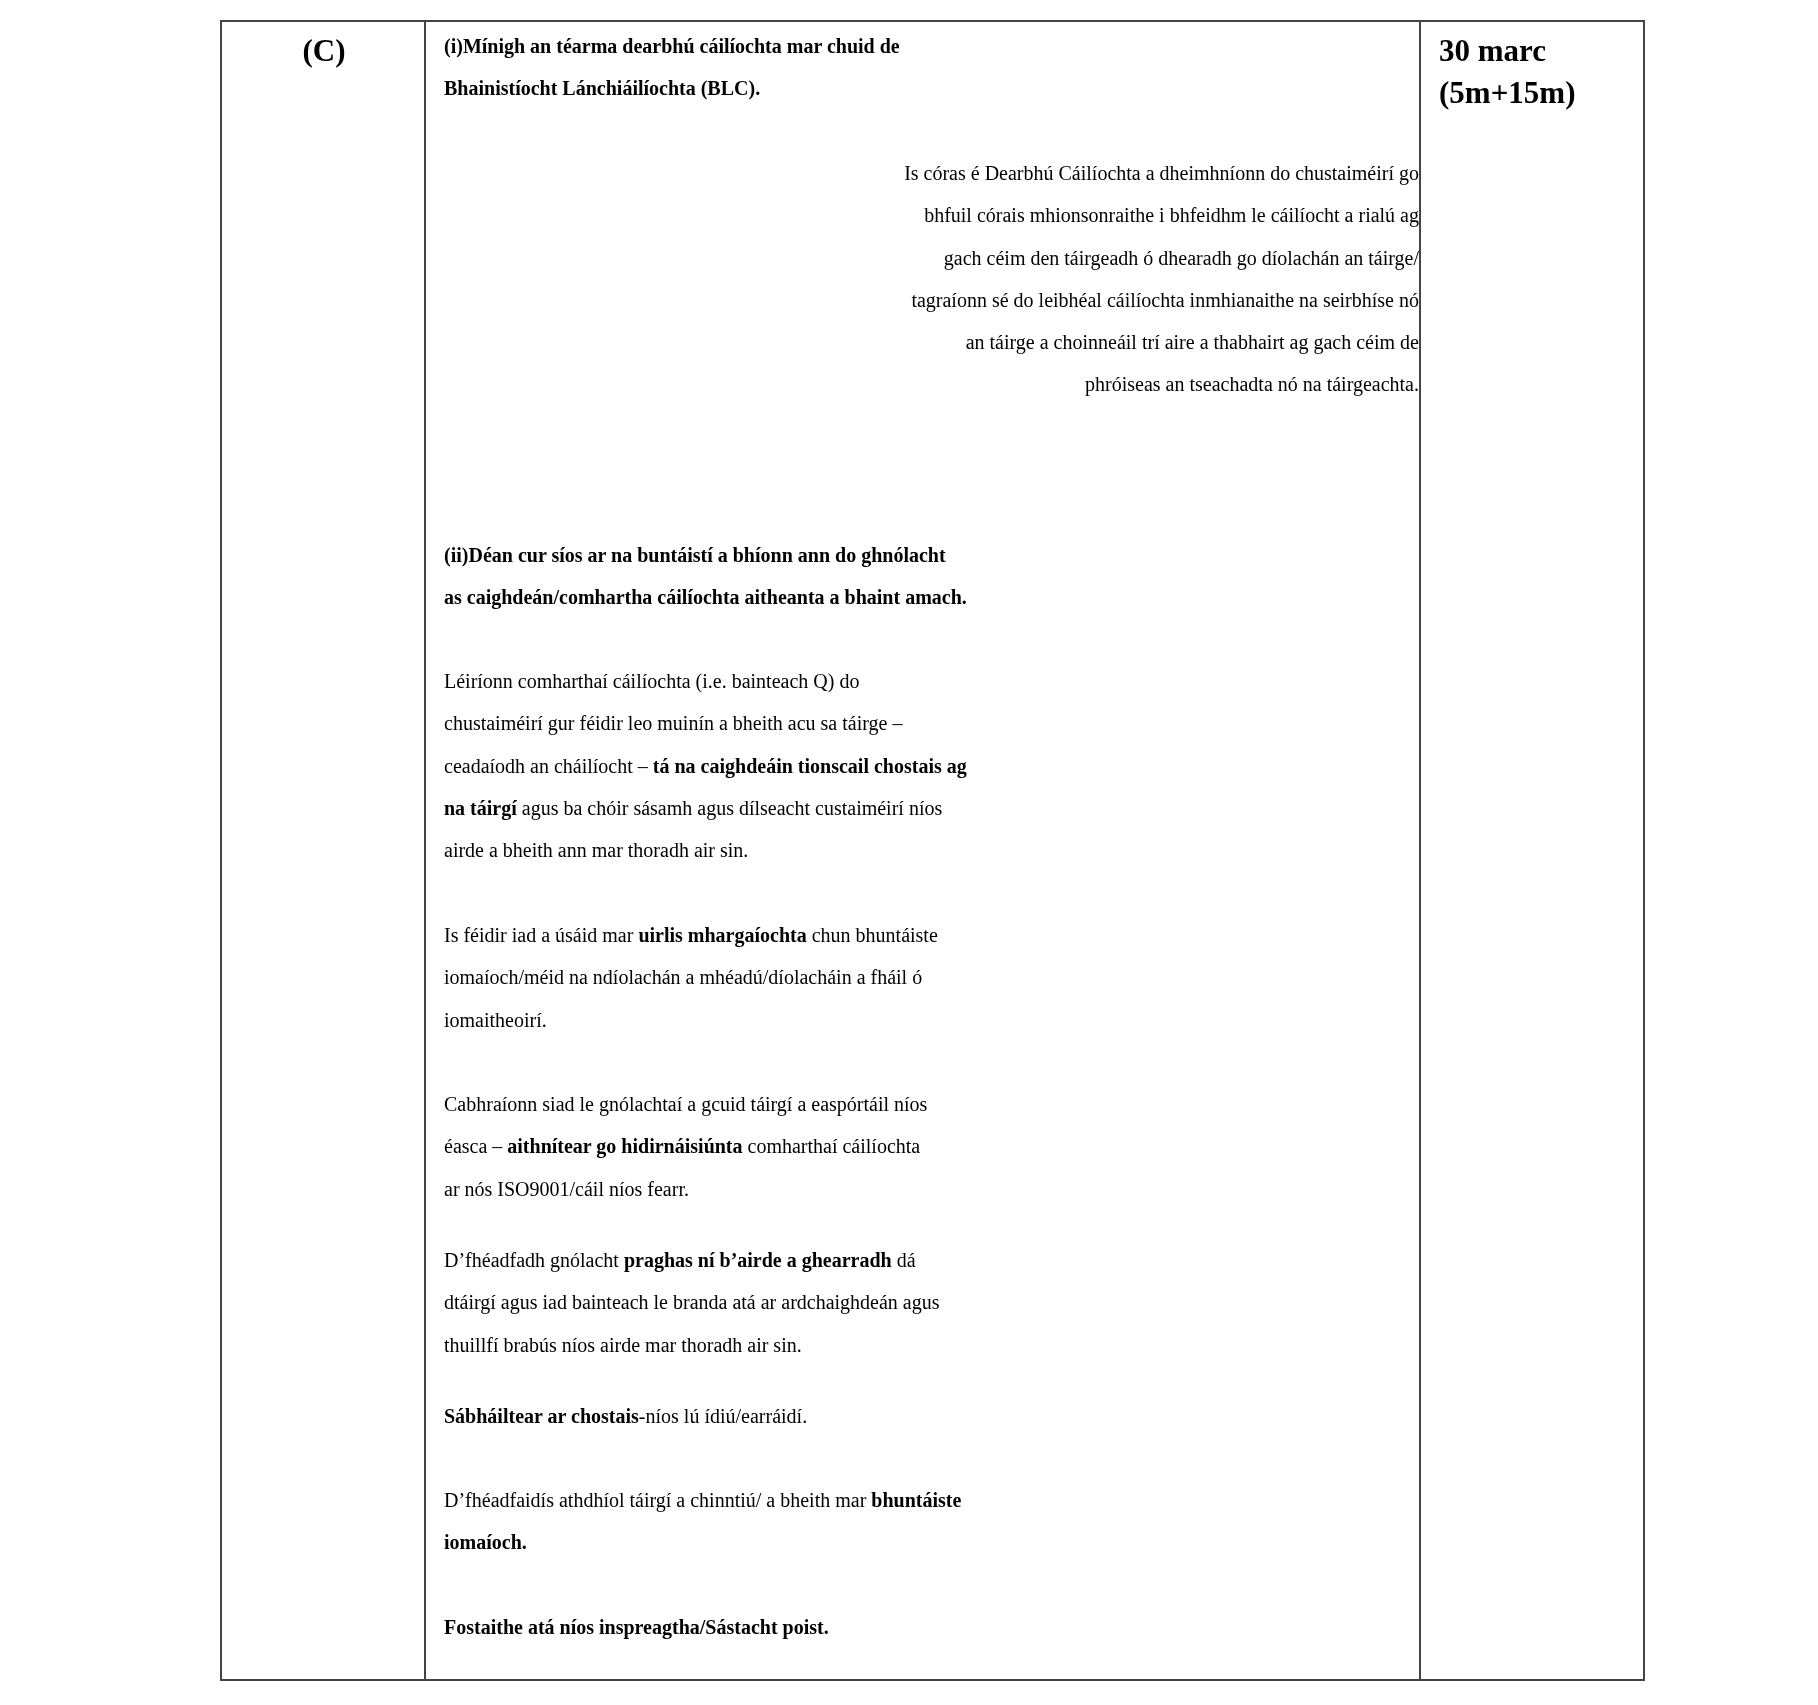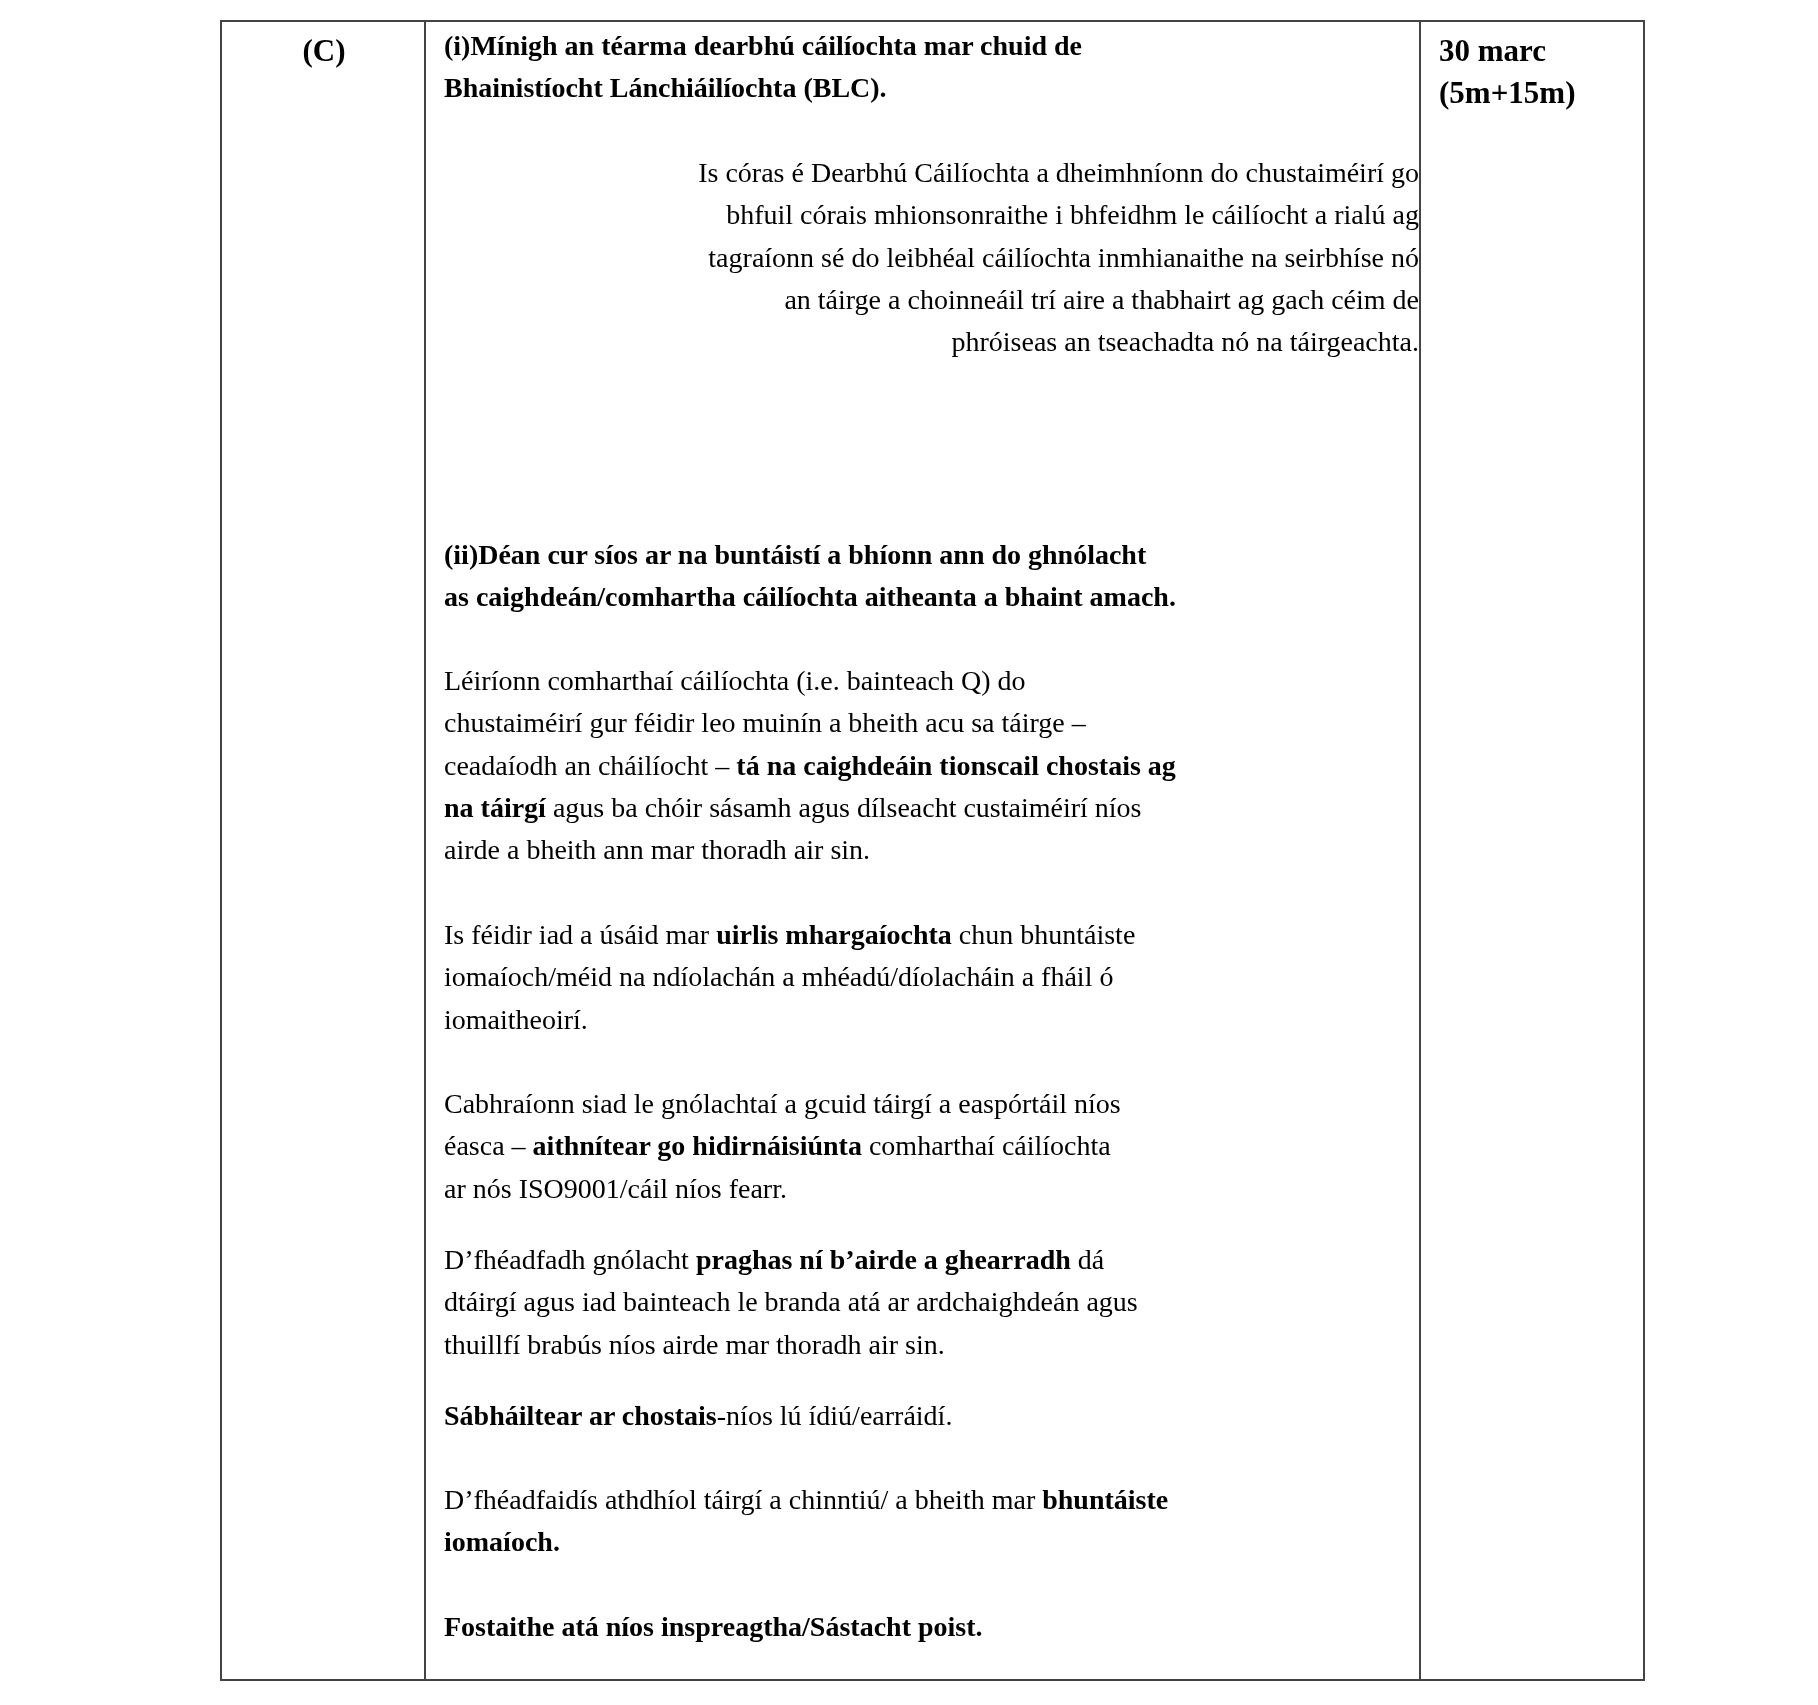--- a/index.html
+++ b/index.html
@@ -5,21 +5,21 @@
   html, body { margin:0; padding:0; background:#ffffff; }
   body { width:1818px; height:1705px; position:relative; overflow:hidden;
          font-family:"Liberation Serif", "DejaVu Serif", serif; color:#000; }
   .table { position:absolute; left:220px; top:20px; width:1425px; height:1661px;
            border:2px solid #444; box-sizing:border-box; }
   .vline { position:absolute; top:0; bottom:0; width:2px; background:#444; }
   .cell-label { position:absolute; left:0; width:204px; top:8px; text-align:center;
                 font-weight:bold; font-size:31px; line-height:42px; }
   .col2 { position:absolute; left:222px; width:975px; top:0; bottom:0; }
   .col3 { position:absolute; left:1217px; top:8px; font-weight:bold; font-size:31px; line-height:42px; }
-  .para { position:absolute; left:0; width:975px; font-size:28px; line-height:42.3px; }
+  .para { position:absolute; left:0; width:975px; font-size:20px; line-height:42.3px; }
   .b { font-weight:bold; }
 </style>
 </head>
 <body>
 
 <div class="table">
   <div class="vline" style="left:202px;"></div>
   <div class="vline" style="left:1197px;"></div>
 
   <div class="cell-label">(C)</div>
@@ -27,20 +27,21 @@
   <div class="col2">
 
     <div class="para b" style="top:3px;">
       <div>(i)Mínigh an téarma dearbhú cáilíochta mar chuid de</div>
       <div>Bhainistíocht Lánchiáilíochta (BLC).</div>
     </div>
 
     <div class="para" style="top:130px;text-align:right;">
       <div>Is córas é Dearbhú Cáilíochta a dheimhníonn do chustaiméirí go</div>
       <div>bhfuil córais mhionsonraithe i bhfeidhm le cáilíocht a rialú ag</div>
+      <div>gach céim den táirgeadh ó dhearadh go díolachán an táirge/</div>
       <div>tagraíonn sé do leibhéal cáilíochta inmhianaithe na seirbhíse nó</div>
       <div>an táirge a choinneáil trí aire a thabhairt ag gach céim de</div>
       <div>phróiseas an tseachadta nó na táirgeachta.</div>
     </div>
 
     <div class="para b" style="top:512px;">
       <div>(ii)Déan cur síos ar na buntáistí a bhíonn ann do ghnólacht</div>
       <div>as caighdeán/comhartha cáilíochta aitheanta a bhaint amach.</div>
     </div>
 

